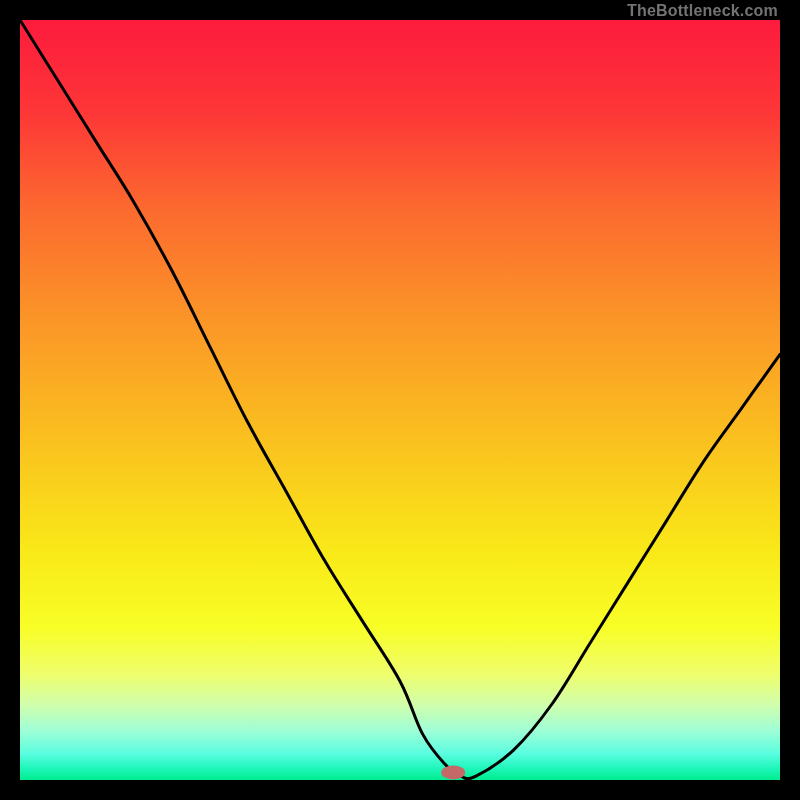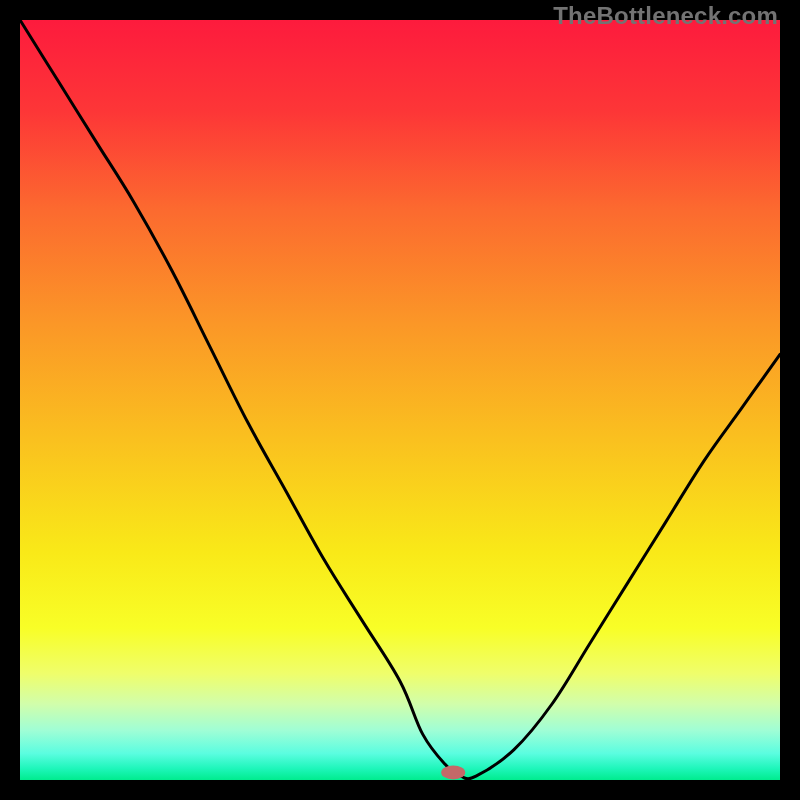--- a/index.html
+++ b/index.html
@@ -23,21 +23,21 @@
     top: 20px;
     width: 760px;
     height: 760px;
     overflow: hidden;
   }
   .watermark {
     position: absolute;
     top: 2px;
     right: 22px;
     color: #737373;
-    font-size: 24px;
+    font-size: 16px;
     font-weight: 600;
     letter-spacing: 0.2px;
     z-index: 10;
   }
   svg {
     display: block;
   }
 </style>
 </head>
 <body>

